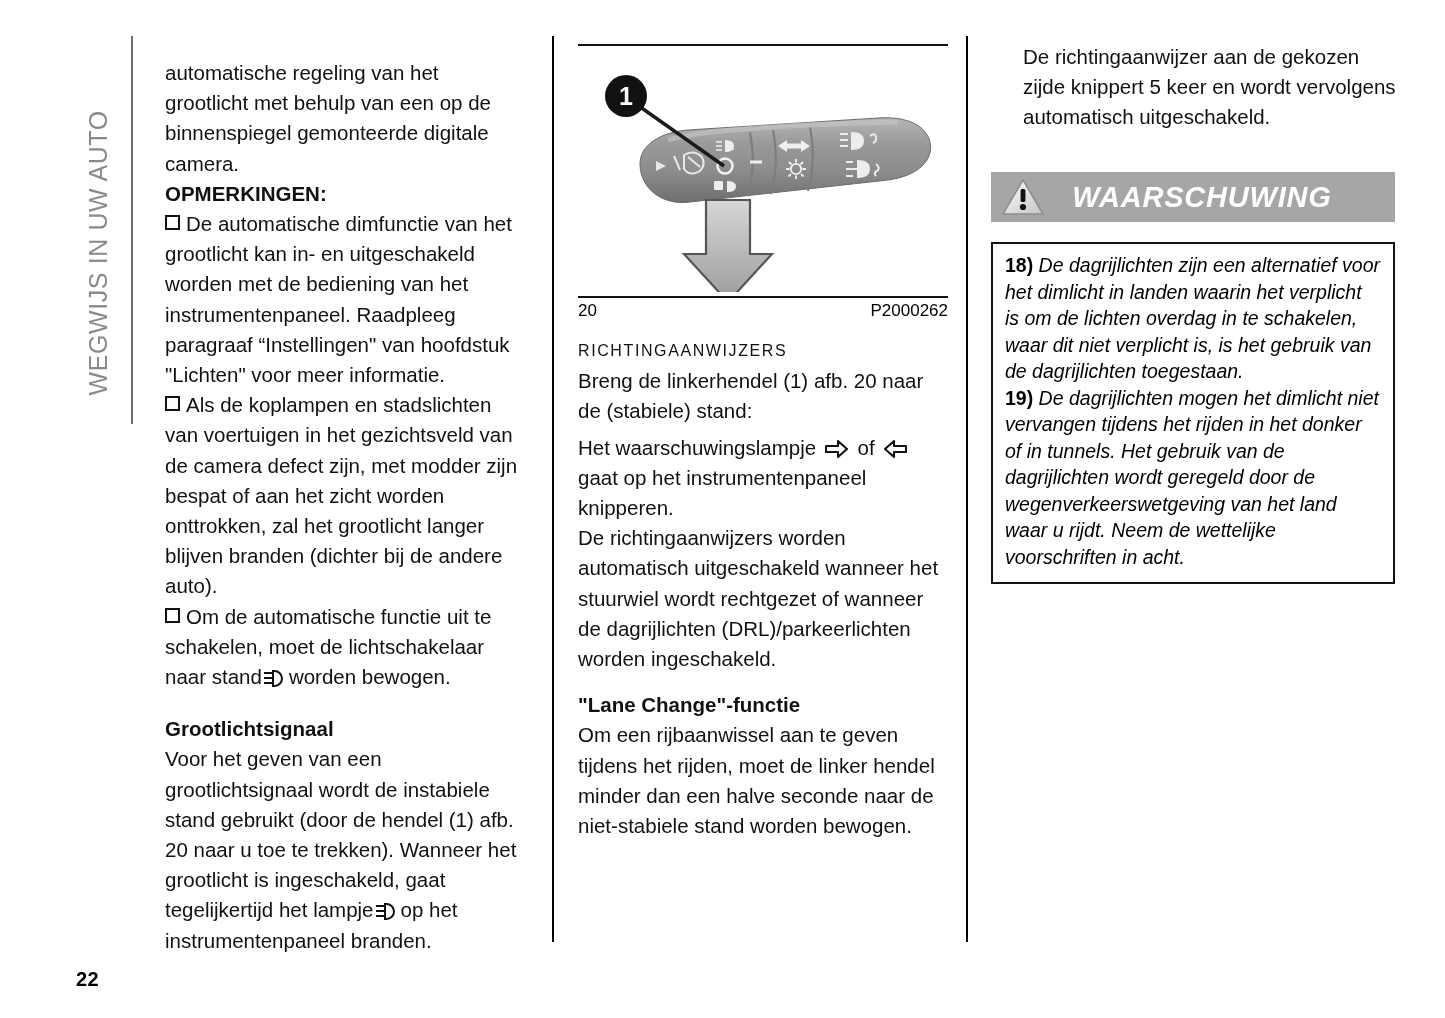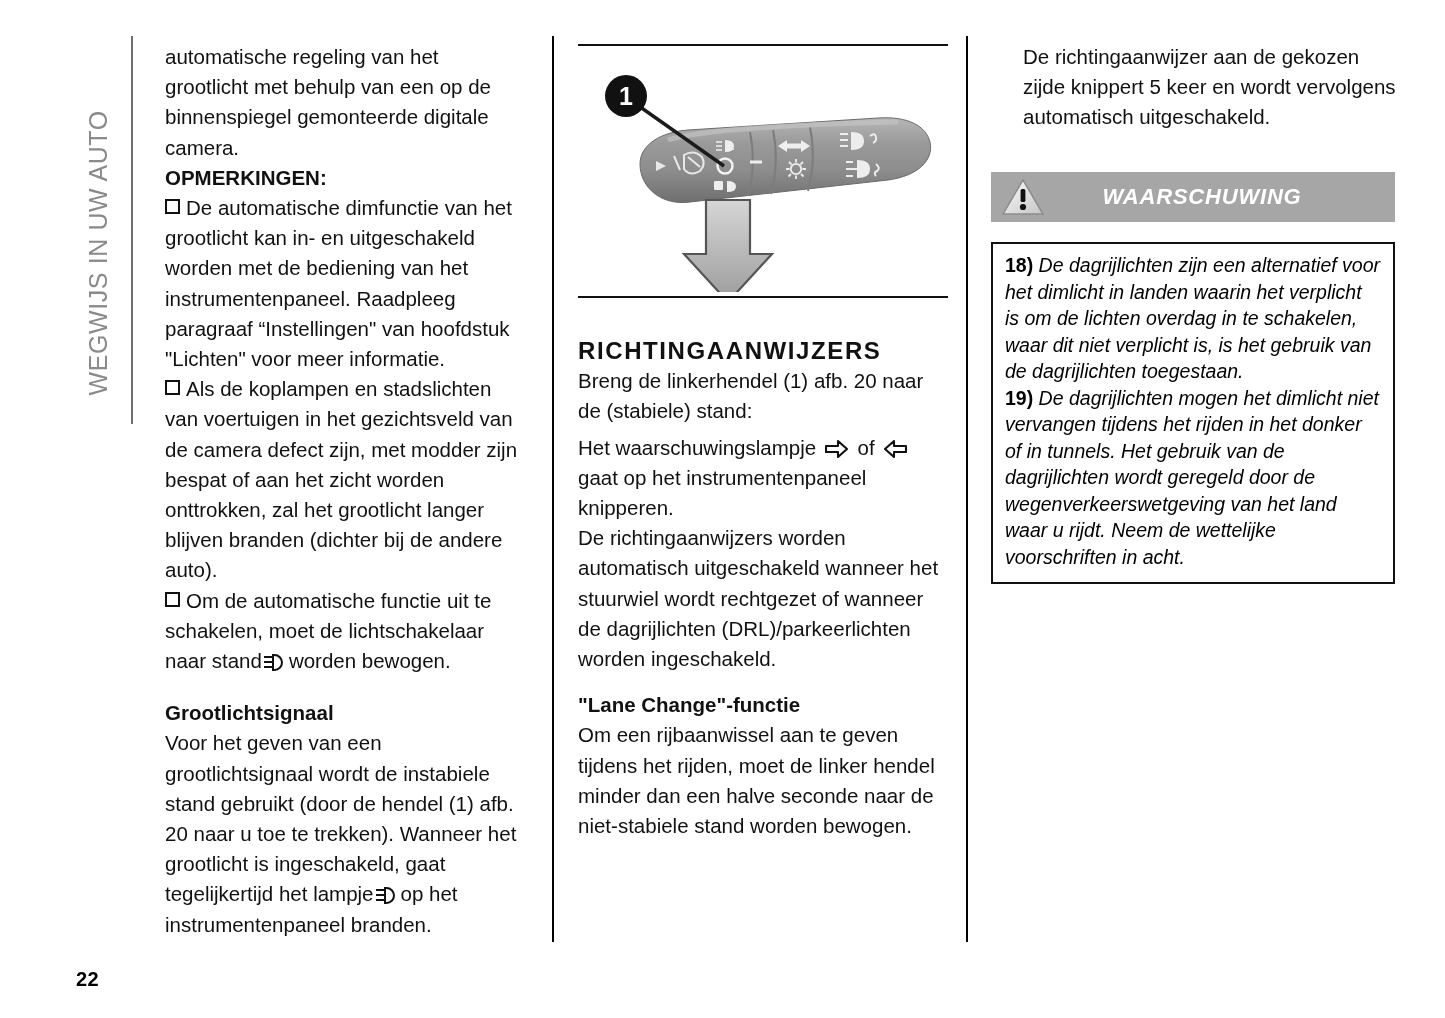--- a/index.html
+++ b/index.html
@@ -47,29 +47,29 @@
   .vrule.mid{left:552px;top:36px;height:906px;}
   .vrule.right{left:966px;top:36px;height:906px;}
 
   
   .col{
     position:absolute;
     font-size:20.5px;
     line-height:30.2px;
     color:#111;
   }
-  .col.c1{left:165px;top:42px;width:360px;}
+  .col.c1{left:165px;top:58px;width:360px;}
   .col.c2{left:578px;top:42px;width:370px;}
   .col.c3{left:991px;top:42px;width:382px;margin-left:32px;}
 
   .col p{margin:0;}
   .h-bold{font-weight:700;margin:0;}
   .big-head{
-    font-weight:700;
-    font-size:24px;
+    font-weight:400;
+    font-size:16px;
     letter-spacing:1.6px;
     margin:0;
   }
   .gap-s{height:6px;}
   .gap-m{height:16px;}
   .gap-l{height:22px;}
 
   
   .sq{
     display:inline-block;
@@ -128,21 +128,21 @@
     background:#a6a6a6;
     display:flex;align-items:center;
     position:relative;
   }
   .warn-head .tri{margin-left:10px;}
   .warn-title{
     flex:1;
     text-align:center;
     font-style:italic;
     font-weight:700;
-    font-size:22px;
+    font-size:29px;
     letter-spacing:.8px;
     color:#ffffff;
     padding-right:36px;
   }
   .warn-body{
     border:2px solid #111;
     border-top:none;
     margin-top:20px;
     border-top:2px solid #111;
     padding:8px 12px 12px 12px;
@@ -277,20 +277,24 @@
         <circle cx="48" cy="40" r="21" fill="#111111"></circle>
         <text x="48" y="49" text-anchor="middle" font-size="25" font-weight="700" fill="#ffffff" font-family="Liberation Sans, sans-serif">1</text>
       </g>
 
       <g>
         <path d="M128 144 h44 v54 h22 l-44 48 -44 -48 h22 z" fill="url(#arrg)" stroke="#555555" stroke-width="2.2"></path>
       </g>
     </svg>
 
     <div class="fig-rule bot"></div>
+    <div class="fig-cap">
+      <span>20</span>
+      <span>P2000262</span>
+    </div>
   </div>
 
   <div class="col c2" style="top:336px;">
 
     <p class="big-head">RICHTINGAANWIJZERS</p>
 
     <p>Breng de linkerhendel (1) afb. 20 naar de (stabiele) stand:</p>
 
 
 

